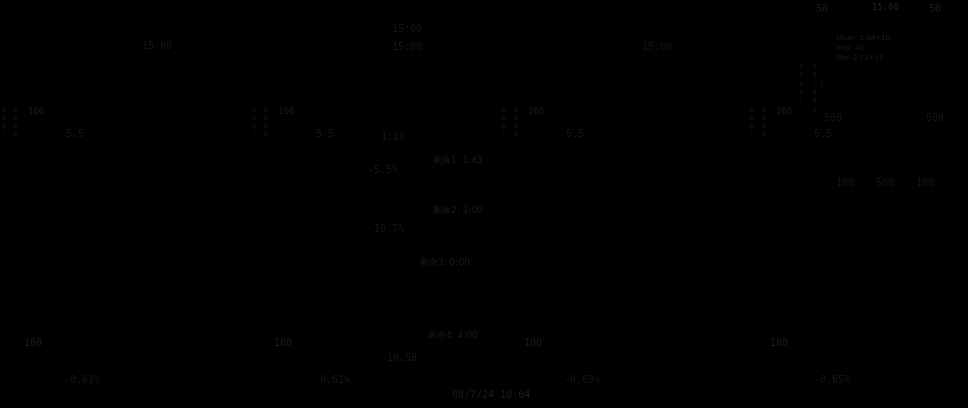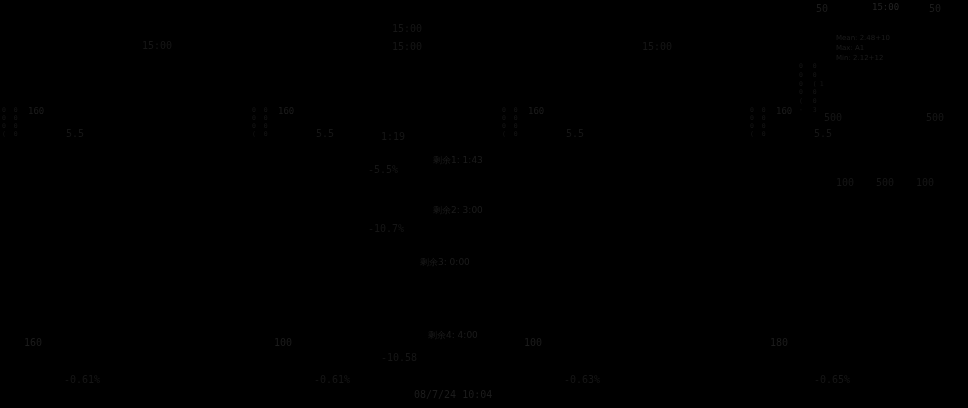--- a/index.html
+++ b/index.html
@@ -90,21 +90,21 @@
 
   <div>
     <div class="lbl fs8 t-dim mono" style="left:381px;top:131px;">1:19</div>
     <div class="lbl fs9 t-mid" style="left:433px;top:155px;">剩余1: 1:43</div>
     <div class="lbl fs8 t-dim mono" style="left:368px;top:164px;">-5.5%</div>
     <div class="lbl fs9 t-mid" style="left:433px;top:205px;">剩余2: 3:00</div>
     <div class="lbl fs8 t-dim mono" style="left:368px;top:223px;">-10.7%</div>
     <div class="lbl fs9 t-mid" style="left:420px;top:257px;">剩余3: 0:00</div>
     <div class="lbl fs9 t-mid" style="left:428px;top:330px;">剩余4: 4:00</div>
     <div class="lbl fs8 t-dim mono" style="left:381px;top:352px;">-10.58</div>
-    <div class="lbl fs8 t-mid mono" style="left:414px;top:389px;">08/7/24 10:04</div>
+    <div class="lbl fs8 t-mid mono" style="left:452px;top:389px;">08/7/24 10:04</div>
   </div>
 
   <div>
     <div class="lbl fs8 t-mid mono bottom-val" style="left:24px;">160</div>
     <div class="lbl fs8 t-mid mono bottom-val" style="left:274px;">100</div>
     <div class="lbl fs8 t-mid mono bottom-val" style="left:524px;">100</div>
     <div class="lbl fs8 t-mid mono bottom-val" style="left:770px;">180</div>
     <div class="lbl fs8 t-dim mono bottom-chg" style="left:64px;">-0.61%</div>
     <div class="lbl fs8 t-dim mono bottom-chg" style="left:314px;">-0.61%</div>
     <div class="lbl fs8 t-dim mono bottom-chg" style="left:564px;">-0.63%</div>

